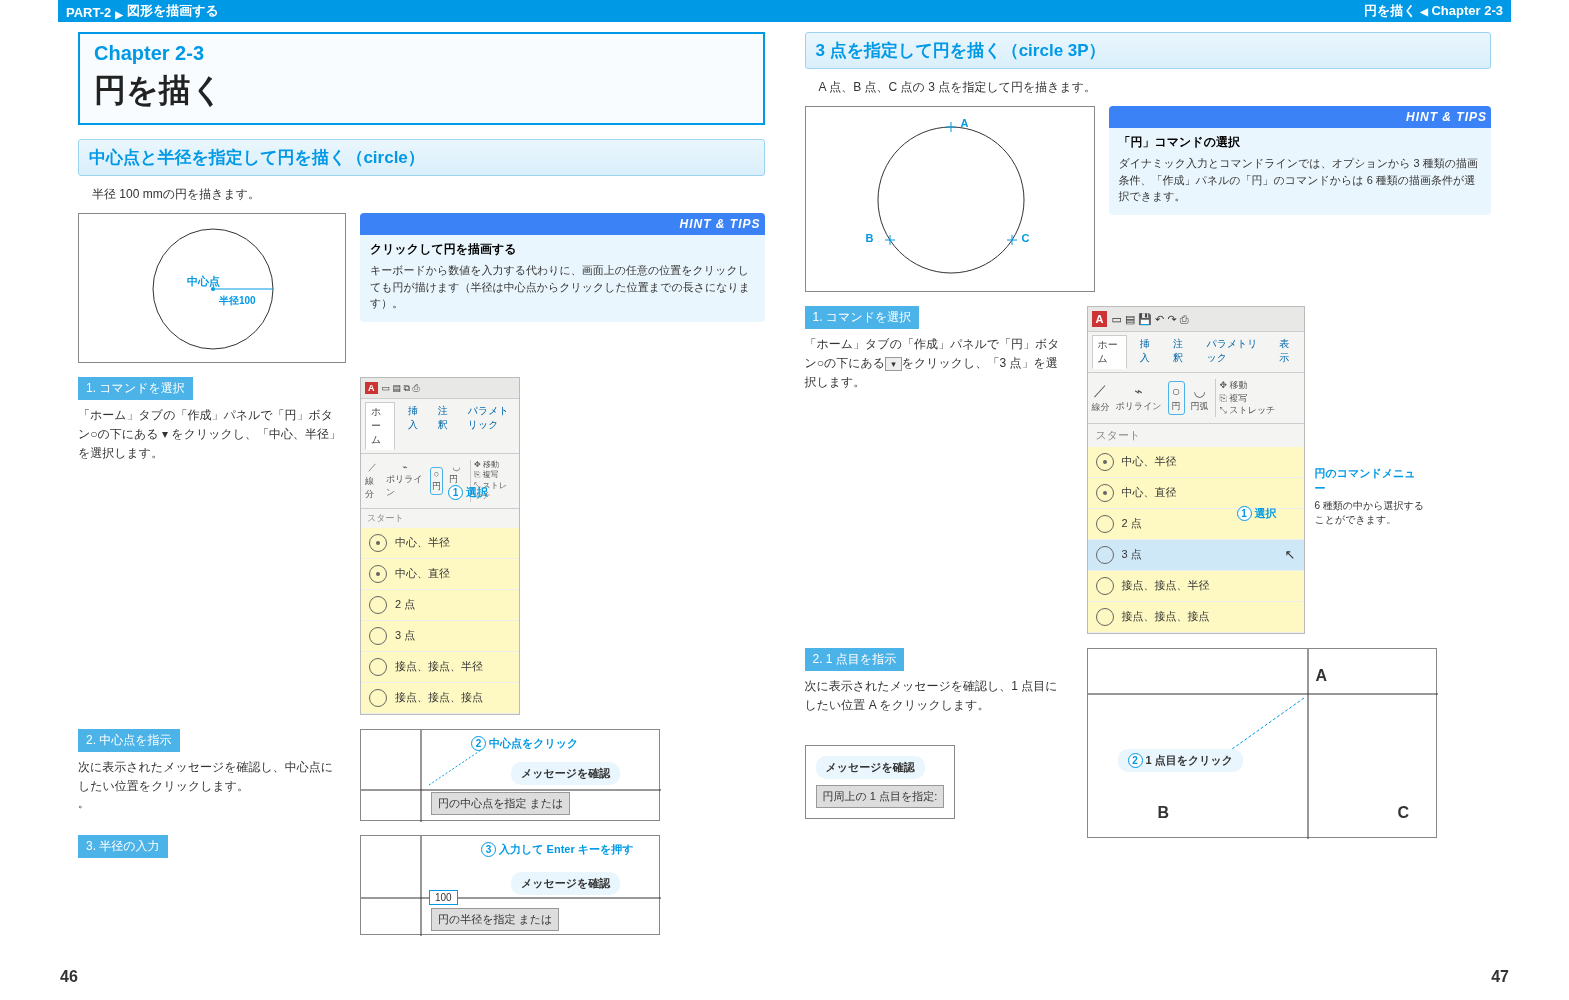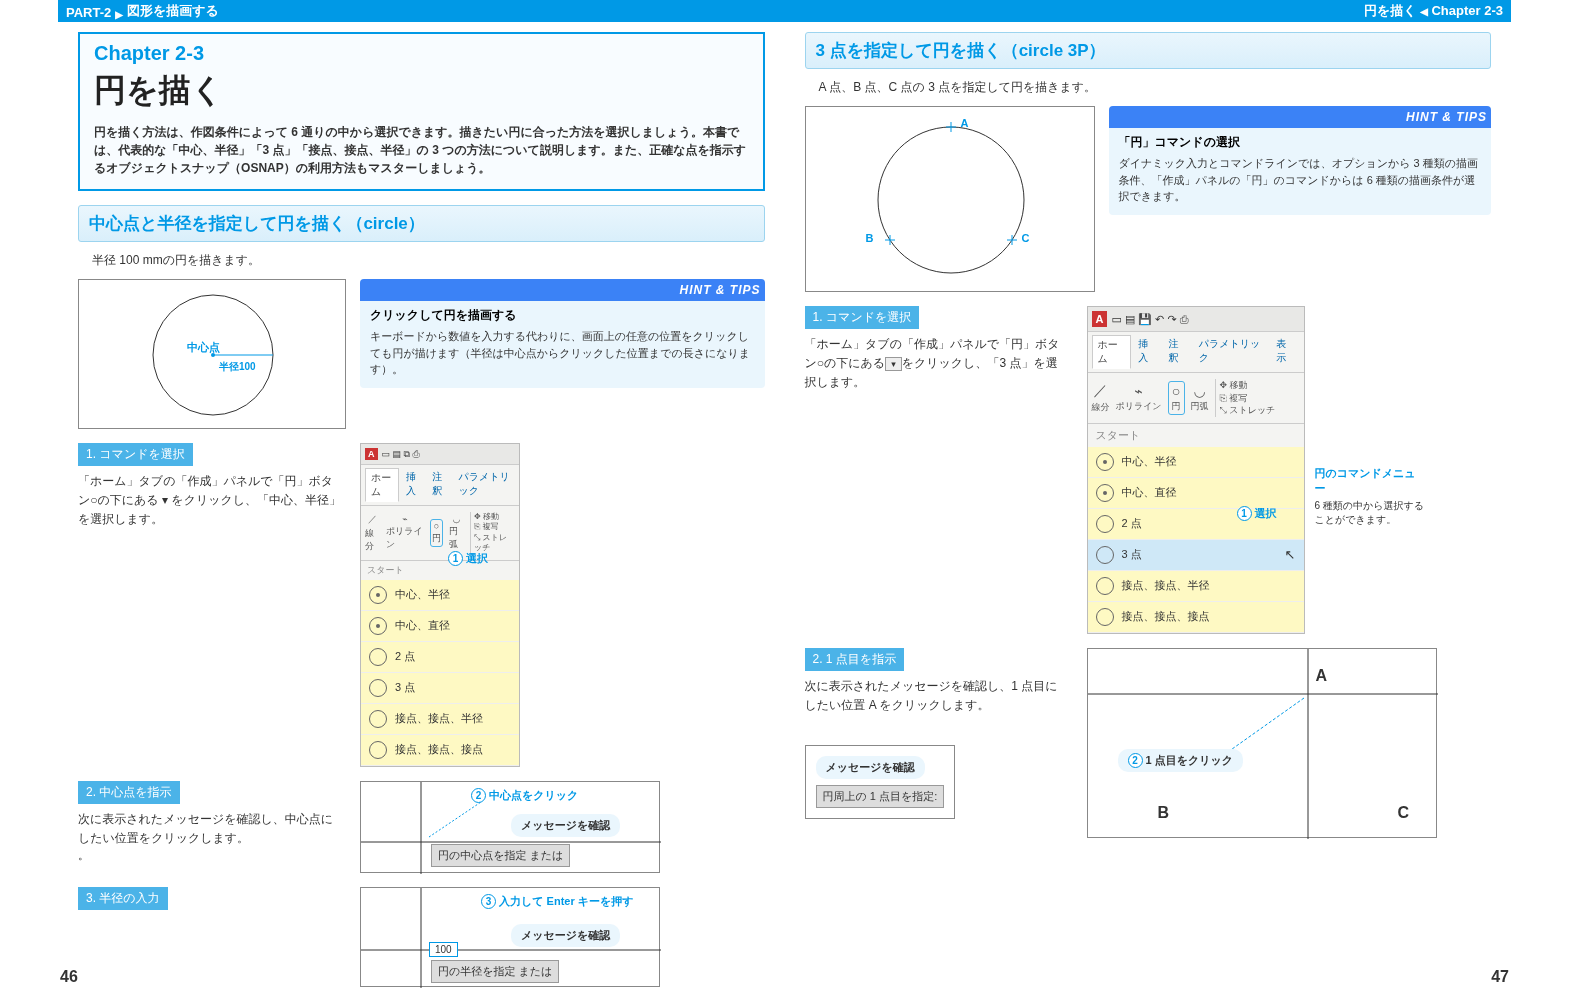--- a/index.html
+++ b/index.html
@@ -25,21 +25,21 @@
 .step-body{font-size:12px;line-height:1.6;padding-right:4px}
 .bubble-num{display:inline-flex;width:15px;height:15px;border-radius:50%;background:#fff;border:1.5px solid #0099e6;color:#0099e6;font-size:10px;font-weight:bold;align-items:center;justify-content:center;margin-right:3px}
 .msg-box{background:#eaf6fd;border-radius:10px;padding:4px 10px;font-size:11px;font-weight:bold;display:inline-block}
 .cmd-prompt{background:#ddd;border:1px solid #999;padding:3px 6px;font-size:11px;display:inline-block}
 .page-num{position:absolute;bottom:14px;font-size:16px;font-weight:bold}
 .pn-left{left:60px}.pn-right{right:60px}
 .ann-label{position:absolute;font-size:11px}
 .ann-blue{color:#0099e6;font-weight:bold}
 .menu-mock{background:#f4f4f2;border:1px solid #bbb;font-size:11px;width:218px}
 .menu-top{display:flex;align-items:center;gap:4px;padding:4px;background:#e8e8e6;border-bottom:1px solid #ccc}
-.menu-tabs{display:flex;gap:2px;padding:3px 4px;font-size:10px;color:#0066aa;border-bottom:1px solid #ccc}
+.menu-tabs{display:flex;gap:8px;padding:3px 4px;font-size:10px;color:#0066aa;border-bottom:1px solid #ccc}
 .menu-tabs span{padding:2px 5px}
 .menu-tabs .active{background:#fff;border:1px solid #ccc;border-bottom-color:#fff;color:#444}
 .menu-toolbar{display:flex;gap:6px;padding:6px 4px;border-bottom:1px solid #ccc;align-items:center;font-size:9px;color:#555}
 .menu-toolbar .tcol{display:flex;flex-direction:column;align-items:center;gap:1px}
 .menu-list{background:#fef9c3}
 .menu-item{display:flex;align-items:center;gap:8px;padding:6px 8px;border-bottom:1px solid #eee;font-size:11px}
 .menu-item .mcirc{width:18px;height:18px;border:1.5px solid #666;border-radius:50%;flex-shrink:0;position:relative}
 .menu-item .mcirc.dot::after{content:"";position:absolute;width:4px;height:4px;background:#666;border-radius:50%;top:50%;left:50%;transform:translate(-50%,-50%)}
 .anno-side{color:#0099e6;font-size:11px;font-weight:bold;line-height:1.4}
 svg{display:block}
@@ -60,21 +60,20 @@
     <span>Chapter 2-3</span>
   </div>
 </div>
 
 <div class="page-content">
 
   <div class="col">
     <div class="chapter-box">
       <div class="chapter-label">Chapter 2-3</div>
       <div class="chapter-title">円を描く</div>
-      <div class="chapter-desc">円を描く方法は、作図条件によって 6 通りの中から選択できます。描きたい円に合った方法を選択しましょう。本書では、代表的な「中心、半径」「3 点」「接点、接点、半径」の 3 つの方法について説明します。また、正確な点を指示するオブジェクトスナップ（OSNAP）の利用方法もマスターしましょう。</div>
     </div>
 
     <div class="section-hdr">中心点と半径を指定して円を描く（circle）</div>
     <div class="lead">半径 100 mmの円を描きます。</div>
 
     <div class="row">
       <div class="fig-box" style="width:268px;height:150px">
         <svg width="268" height="150">
           <circle cx="134" cy="75" r="60" fill="none" stroke="#333" stroke-width="1"></circle>
           <line x1="134" y1="75" x2="194" y2="75" stroke="#0099e6" stroke-width="1"></line>

